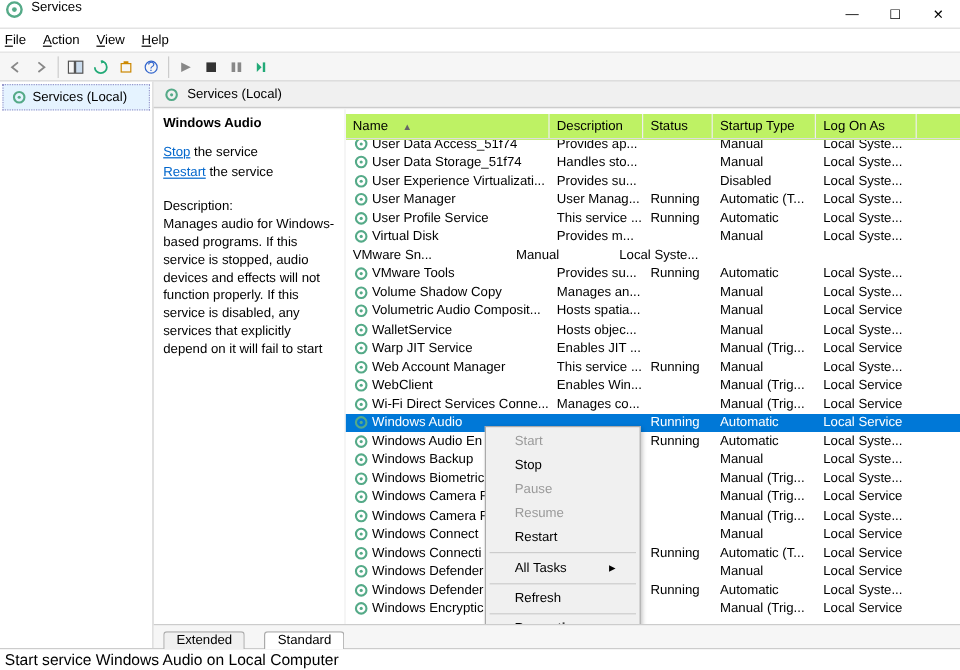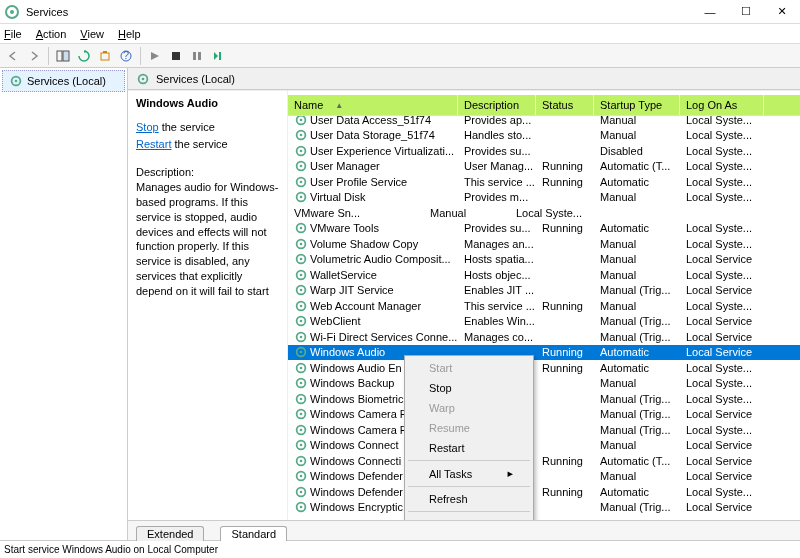--- a/index.html
+++ b/index.html
@@ -1,17 +1,17 @@
 <!DOCTYPE html>
 <html><head>
 <meta charset="utf-8">
 <style>
 * { box-sizing: border-box; margin: 0; padding: 0; font-family: "Segoe UI", Tahoma, sans-serif; font-size: 11px; }
 html, body { width: 800px; height: 558px; overflow: hidden; background: #fff; }
-.titlebar { height: 24px; display: flex; align-items: center; border-bottom: 1px solid #ddd; }
+.titlebar { height: 24px; display: flex; align-items: flex-start; border-bottom: 1px solid #ddd; }
 .titlebar .app-icon { width: 16px; height: 16px; margin: 0 4px; }
 .titlebar .title { flex: 1; padding-left: 2px; }
 .titlebar .btns { display: flex; }
 .titlebar .btns div { width: 36px; height: 24px; display: flex; align-items: center; justify-content: center; font-family: sans-serif; }
 .menubar { height: 20px; display: flex; align-items: center; padding-left: 4px; gap: 14px; border-bottom: 1px solid #ddd; }
 .menubar span { cursor: default; }
 .menubar span u { text-decoration: underline; }
 .toolbar { height: 24px; display: flex; align-items: center; padding-left: 4px; gap: 3px; border-bottom: 1px solid #ccc; background: #f6f6f6; }
 .toolbar .sep { width: 1px; height: 18px; background: #ccc; margin: 0 2px; }
 .toolbar .tbtn { width: 18px; height: 18px; display: flex; align-items: center; justify-content: center; border: 1px solid transparent; }
@@ -36,21 +36,21 @@
 .col-start { width: 86px; }
 .col-logon { width: 84px; }
 .rows { overflow-y: hidden; }
 .row { display: flex; height: 15.5px; align-items: center; cursor: default; }
 .row > div { padding: 0 6px; white-space: nowrap; overflow: hidden; text-overflow: ellipsis; height: 100%; display:flex; align-items:center; }
 .row.selected { background: #0078d7; color: #fff; }
 .row .svcicon { width: 14px; height: 14px; margin-right: 2px; flex: 0 0 auto; }
 .tabs { height: 20px; display: flex; align-items: flex-end; padding-left: 8px; gap: 16px; border-top: 1px solid #ccc; background: #f6f6f6; }
 .tabs .tab { padding: 1px 10px; border: 1px solid #aaa; border-bottom: none; border-radius: 3px 3px 0 0; background: #fff; position: relative; top: 1px; }
 .tabs .tab:first-child { background: #f0f0f0; }
-.statusbar { height: 18px; border-top: 1px solid #ccc; padding: 1px 4px; font-size: 10px; display:flex; align-items:center; }
+.statusbar { height: 18px; border-top: 1px solid #ccc; padding: 1px 4px; font-size: 13px; display:flex; align-items:center; }
 .ctxmenu { position: absolute; background: #f0f0f0; border: 1px solid #aaa; box-shadow: 2px 2px 4px rgba(0,0,0,.25); padding: 2px; z-index: 10; width: 130px; }
 .ctxmenu .item { padding: 4px 18px 4px 22px; cursor: default; display:flex; justify-content:space-between; align-items:center; }
 .ctxmenu .item.disabled { color: #9a9a9a; }
 .ctxmenu .item.bold { font-weight: bold; }
 .ctxmenu hr { border: none; border-top: 1px solid #ccc; margin: 2px 1px; }
 .hl { border: 2px solid #cc0000; position: absolute; pointer-events: none; }
 .sort-arrow{font-size:8px;color:#666;margin-left:12px;}
 </style>
 </head>
 <body>
@@ -716,21 +716,21 @@
               </div>
               <div class="col-logon">
                 <span>Local Service</span>
               </div>
             </div>
           </div>
 
         <div class="ctxmenu" style="left:116px; top:264px;">
           <div class="item disabled">Start</div>
           <div class="item">Stop</div>
-          <div class="item disabled">Warp</div>
+          <div class="item disabled">Pause</div>
           <div class="item disabled">Resume</div>
           <div class="item">Restart</div>
           <hr>
           <div class="item">
               <span>All Tasks</span>
               <span>▸</span>
             </div>
           <hr>
           <div class="item">Refresh</div>
           <hr>

